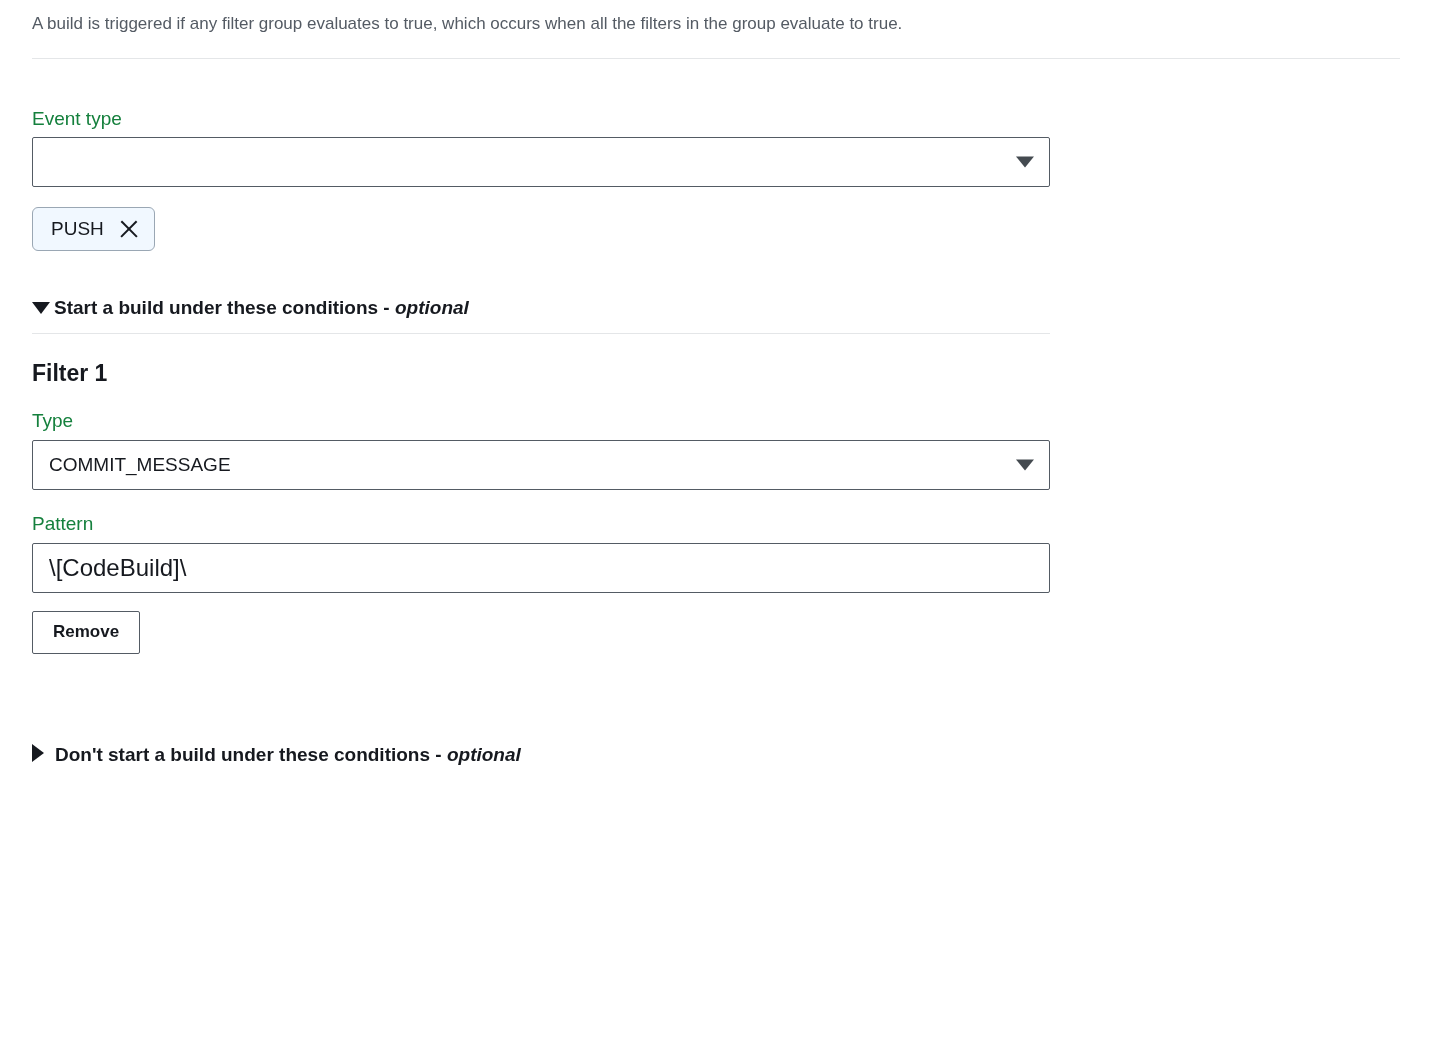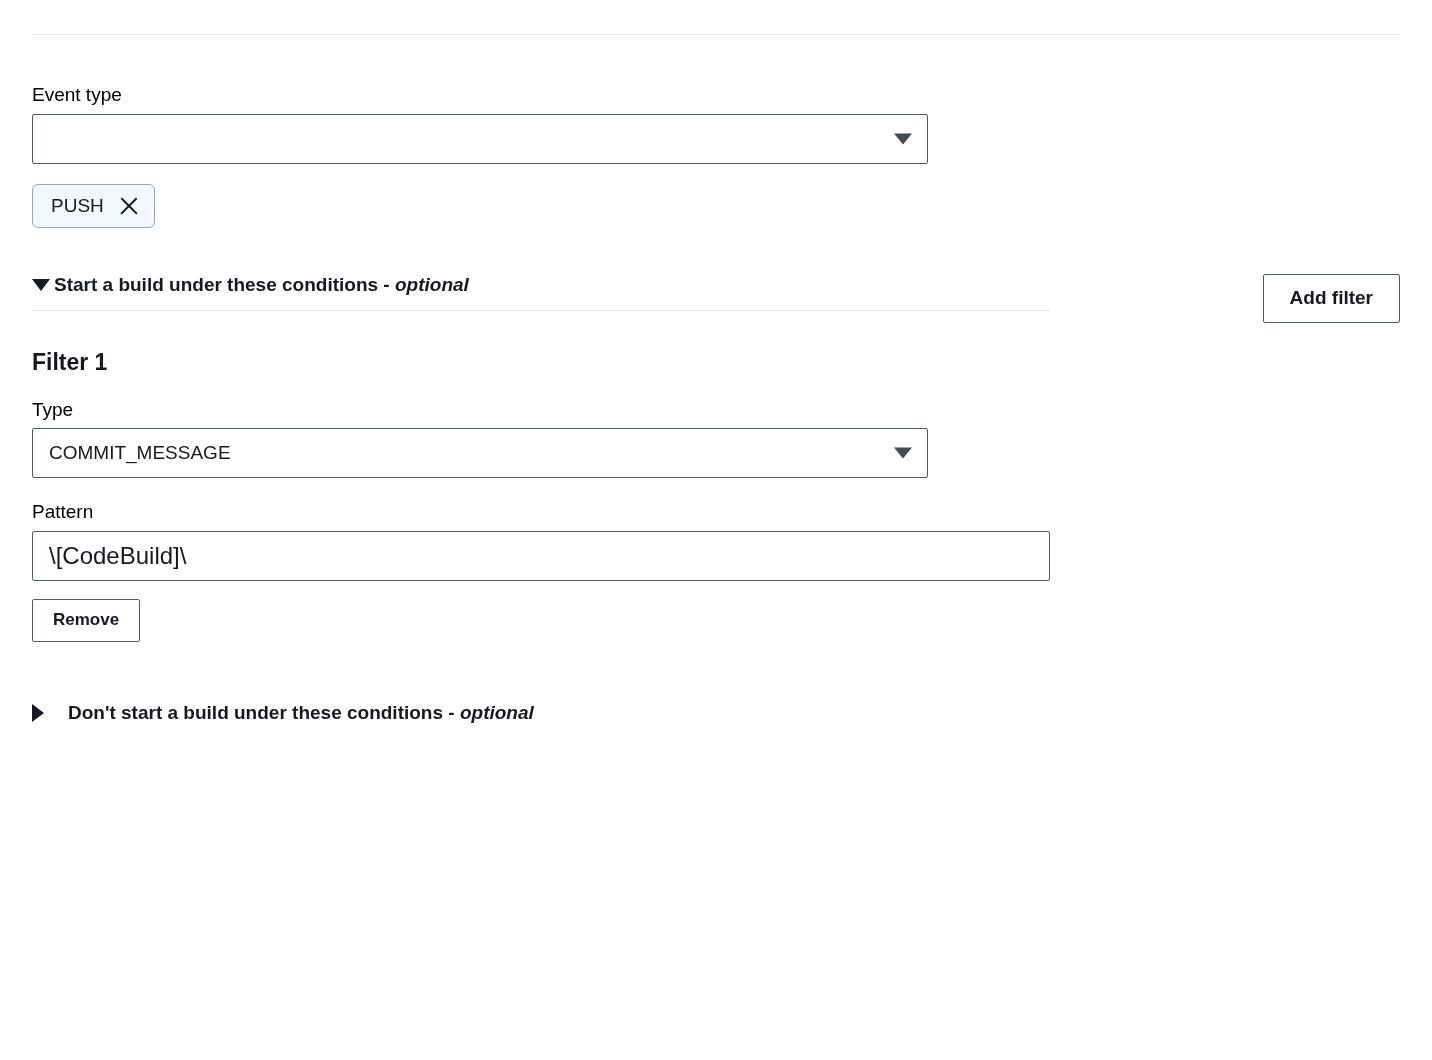--- a/index.html
+++ b/index.html
@@ -65,34 +65,34 @@
     cursor: pointer;
     line-height: 1.1;
     white-space: nowrap;
   }
   .btn-small {
     font-size: 17px;
     padding: 11px 20px;
   }
   .field-label {
     font-size: 19px;
-    color: #000000;
+    color: #15803d;
     margin: 22px 0 6px 0;
     line-height: 1.3;
   }
   .field-help {
     font-size: 17px;
     color: #545b64;
     line-height: 1.45;
     margin: 0 0 14px 0;
     max-width: 1345px;
   }
   .select-wrap {
     position: relative;
-    width: 896px;
+    width: 1018px;
   }
   .select-box {
     width: 100%;
     height: 50px;
     border: 1px solid #545b64;
     border-radius: 2px;
     background: #ffffff;
     display: flex;
     align-items: center;
     padding: 0 44px 0 16px;
@@ -197,33 +197,34 @@
     border-radius: 2px;
     background: #ffffff;
     font-family: "Liberation Sans", sans-serif;
     font-size: 24px;
     color: #16191f;
     padding: 0 16px;
     outline: none;
   }
   .remove-wrap { margin-top: 18px; }
   .bottom-expander {
-    margin-top: 60px;
-    display: flex;
-    align-items: center;
-    gap: 24px;
+    margin-top: 90px;
+    display: flex;
+    align-items: flex-start;
+    gap: 11px;
     cursor: pointer;
   }
 </style>
 </head>
 <body>
 
 <div class="page">
 
   <div class="section-header">
+    <p class="section-desc">A build is triggered if any filter group evaluates to true, which occurs when all the filters in the group evaluate to true.</p>
   </div>
 
   <div class="group-block">
 
 
     <div class="field-label">Event type</div>
 
     <div class="select-wrap">
       <div class="select-box"></div>
       <span class="caret"></span>
@@ -234,21 +235,20 @@
         <span>PUSH</span>
         <span class="token-x"></span>
       </span>
     </div>
 
     <div class="expander-row">
       <div class="expander">
         <span class="tri-down"></span>
         <span class="expander-label"><span>Start a build under these conditions - </span><span class="opt">optional</span></span>
       </div>
-      <button class="btn">Add filter</button>
     </div>
 
     <div>
       <div class="filter-title">Filter 1</div>
 
       <div class="field-label">Type</div>
       <div class="select-wrap">
         <div class="select-box">COMMIT_MESSAGE</div>
         <span class="caret"></span>
       </div>

